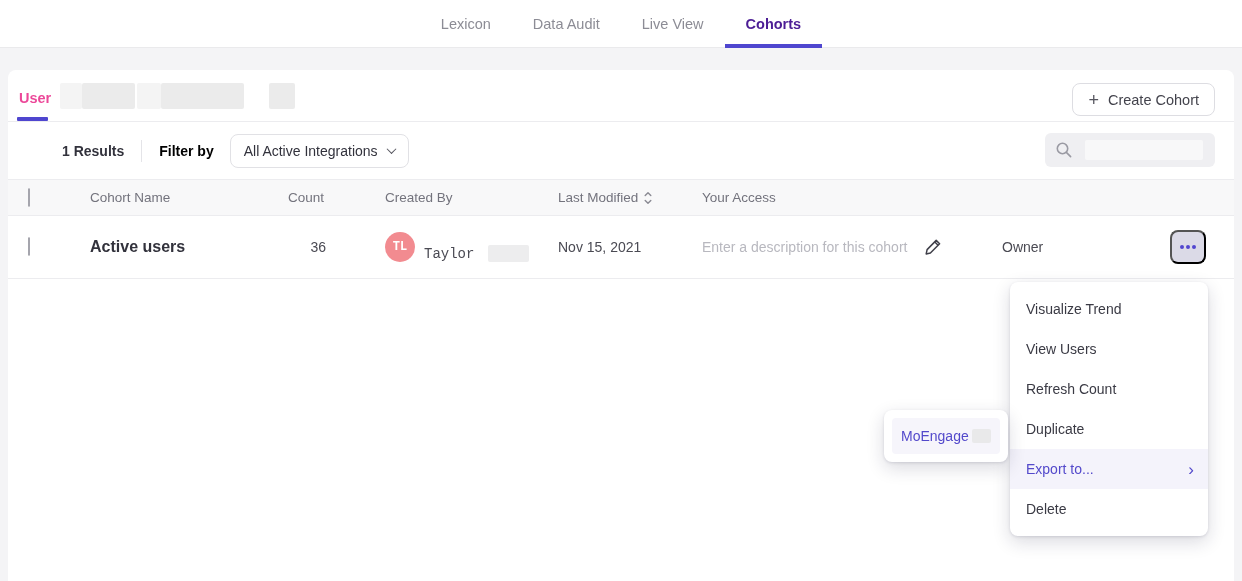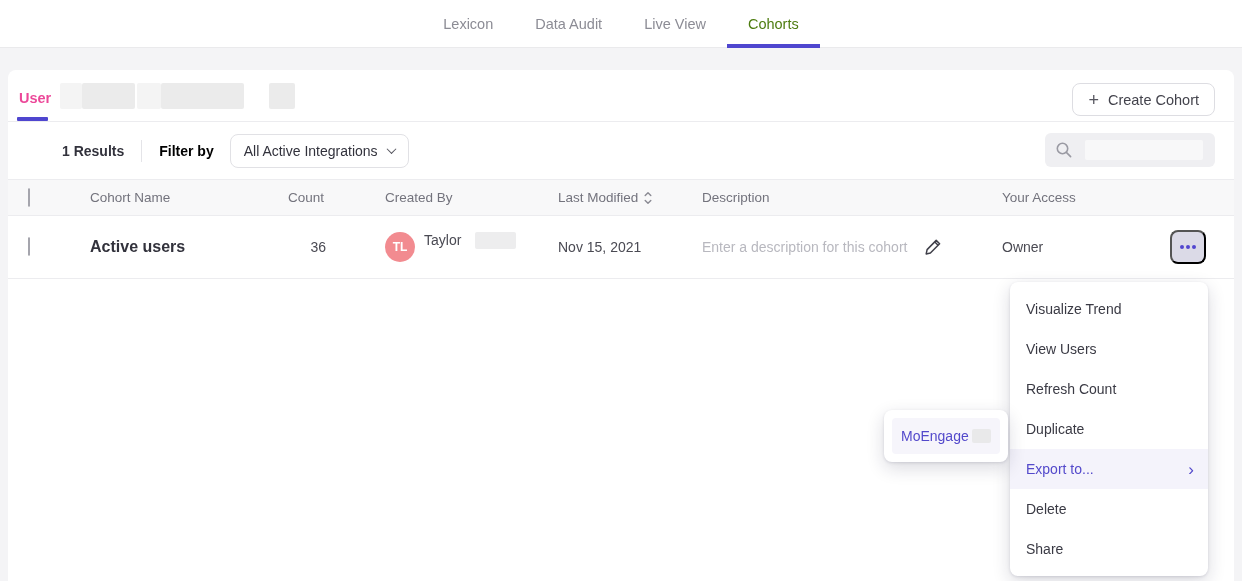--- a/index.html
+++ b/index.html
@@ -5,21 +5,21 @@
   * { margin:0; padding:0; box-sizing:border-box; }
   html,body { width:1242px; height:581px; }
   body { font-family:"Liberation Sans","DejaVu Sans",sans-serif; background:#f4f4f6; overflow:hidden; }
   .screen { position:relative; width:1242px; height:581px; }
 
   
   .topnav { height:48px; background:#ffffff; border-bottom:1px solid #eaeaec;
             display:flex; justify-content:center; align-items:stretch; }
   .topnav-tab { position:relative; display:flex; align-items:center; padding:0 21px;
                 font-size:14.5px; color:#8c8c95; cursor:pointer; }
-  .topnav-tab.active { color:#4d7c0f; font-weight:400; }
+  .topnav-tab.active { color:#4c1d95; font-weight:700; }
   .topnav-tab.active .tab-underline { position:absolute; left:0; right:0; bottom:-1px;
                 height:4px; background:#4f46cf; }
 
   
   .card { position:absolute; left:8px; right:8px; top:70px; bottom:0;
           background:#ffffff; border-radius:8px 8px 0 0; }
 
   
   .card-tabs { position:relative; height:52px; border-bottom:1px solid #ececef; }
   .usertab { position:absolute; left:11px; top:20px; font-size:14.5px; font-weight:700; color:#ec4899; cursor:pointer; }
@@ -50,21 +50,21 @@
   .thead, .trow { display:grid;
       grid-template-columns:62px 198px 97px 173px 144px 300px 168px 1fr;
       padding-left:20px; align-items:center; }
   .thead { height:37px; background:#f8f8f9; border-top:1px solid #ececef; border-bottom:1px solid #ececef; }
   .th { font-size:13.5px; color:#73737d; font-weight:500; display:flex; align-items:center; gap:6px; }
   .trow { height:63px; border-bottom:1px solid #ececef; background:#fff; }
   .checkbox { width:19px; height:19px; border:1.5px solid #a5a5ad; border-radius:4px; background:#fff; cursor:pointer; }
   .cohort-name { font-size:16px; font-weight:700; color:#32323c; cursor:pointer; }
   .cell { font-size:14px; color:#4a4a53; }
   .count-cell span { display:inline-block; width:38px; text-align:right; }
-  .created-cell { display:flex; align-items:flex-start; gap:9px; }
+  .created-cell { display:flex; align-items:flex-end; gap:9px;font-family:Liberation Mono, monospace; }
   .avatar { width:30px; height:30px; border-radius:50%; background:#f28b90; color:#fff;
             font-size:12px; font-weight:700; display:flex; align-items:center; justify-content:center; }
   .name-blob { width:41px; height:17px; background:#ededee; border-radius:2px; margin-left:5px; }
   .desc-cell { display:flex; align-items:center; }
   .desc-placeholder { font-size:14px; color:#b8b8bf; }
   .pencil-btn { margin-left:16px; cursor:pointer; display:flex; align-items:center; }
   .more-btn { width:36px; height:34px; background:#dbdae7; border-radius:8px; display:flex;
               align-items:center; justify-content:center; gap:2px; cursor:pointer; }
   .ring { width:4px; height:4px; border:2px solid #5246cf; border-radius:50%; }
 
@@ -146,21 +146,20 @@
       <div class="th">Cohort Name</div>
       <div class="th">Count</div>
       <div class="th">Created By</div>
       <div class="th">
         <span>Last Modified</span>
         <svg width="8" height="14" viewBox="0 0 8 14">
           <path d="M1.2 4.6 L4 1.8 L6.8 4.6" fill="none" stroke="#8a8a93" stroke-width="1.4" stroke-linecap="round" stroke-linejoin="round"></path>
           <path d="M1.2 9.4 L4 12.2 L6.8 9.4" fill="none" stroke="#8a8a93" stroke-width="1.4" stroke-linecap="round" stroke-linejoin="round"></path>
         </svg>
       </div>
-      <div class="th">Description</div>
       <div class="th">Your Access</div>
       <div></div>
     </div>
 
     <div class="trow">
       <div><span class="checkbox"></span></div>
       <div class="cohort-name">Active users</div>
       <div class="cell count-cell"><span>36</span></div>
       <div class="created-cell">
         <span class="avatar">TL</span>
@@ -192,21 +191,20 @@
   <div class="menu">
     <div class="menu-item">Visualize Trend</div>
     <div class="menu-item">View Users</div>
     <div class="menu-item">Refresh Count</div>
     <div class="menu-item">Duplicate</div>
     <div class="menu-item highlight">
       <span>Export to...</span>
       <span class="chev-right">›</span>
     </div>
     <div class="menu-item">Delete</div>
-    <div class="menu-item">Share</div>
   </div>
 
   <div class="submenu">
     <div class="submenu-item">
       <span>MoEngage</span>
       <span class="submenu-blob"></span>
     </div>
   </div>
 
 </div>

